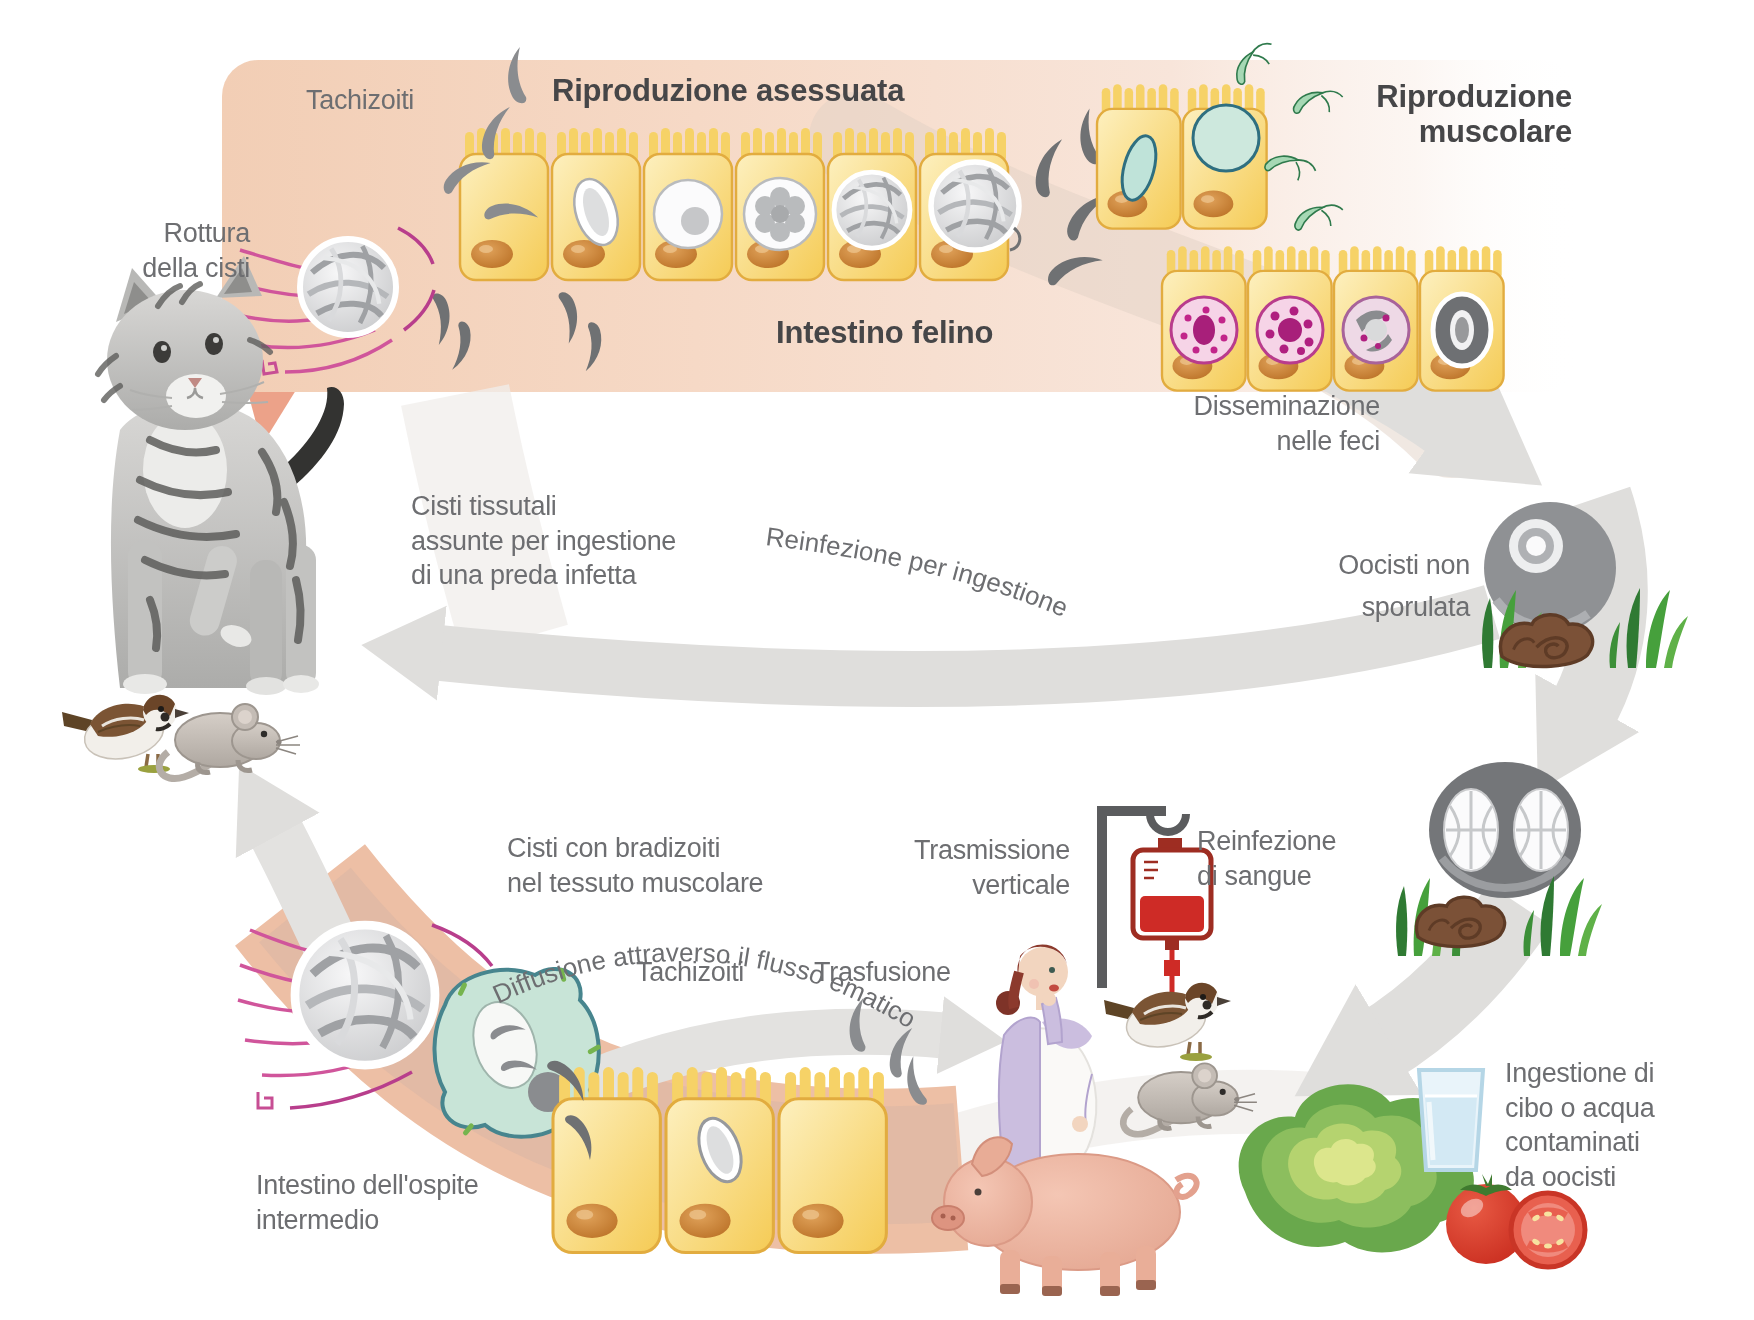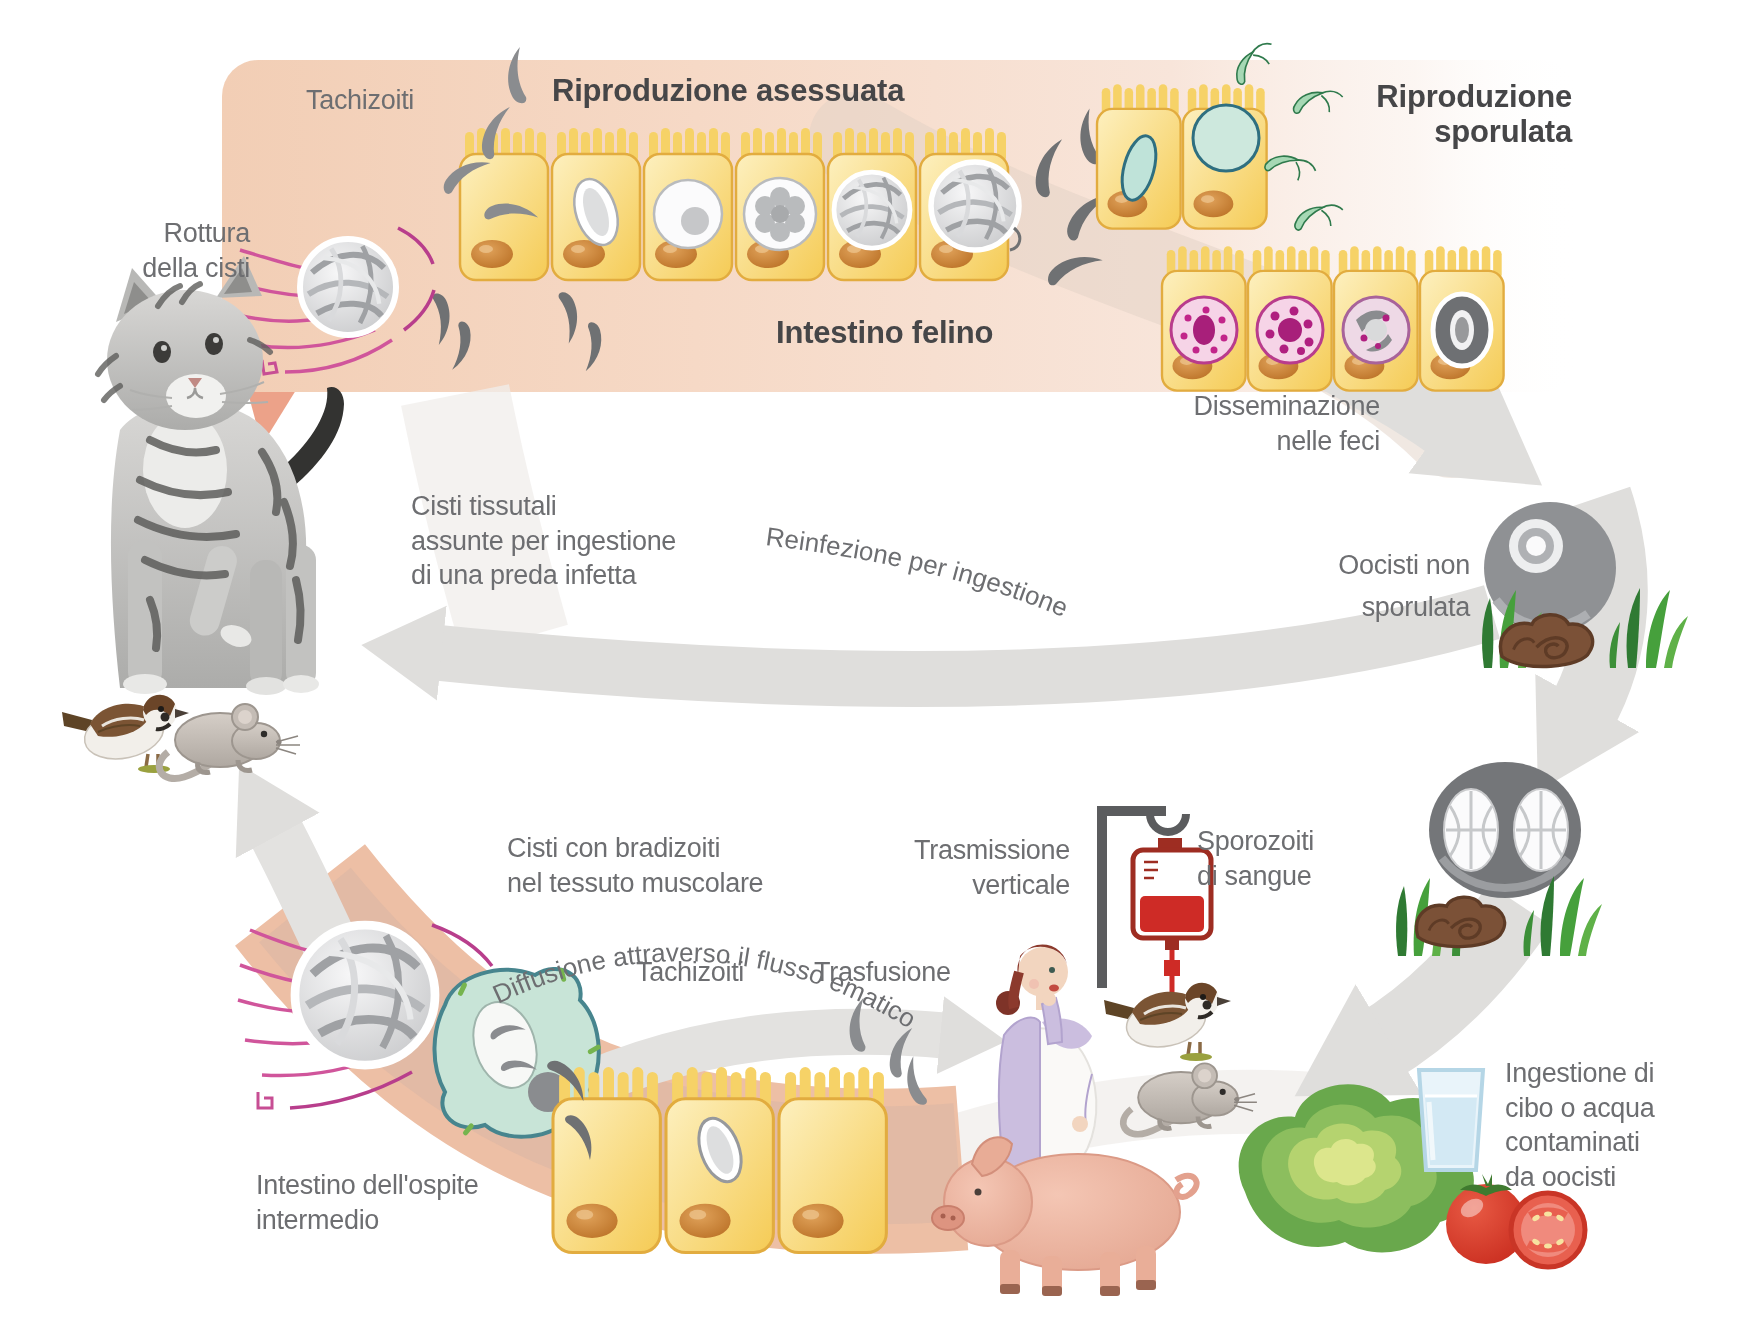--- a/index.html
+++ b/index.html
@@ -520,34 +520,34 @@
 </text>
 <text class="curvetxt">
   <textPath href="#pathDiff">Diffusione attraverso il flusso ematico</textPath>
 </text>
 </svg>
 
 <div id="labels">
   <div class="lbl" style="left:306px;top:83px">Tachizoiti</div>
   <div class="lbl b" style="left:552px;top:74px">Riproduzione asessuata</div>
   <div class="lbl b r" style="right:182px;top:80px">Riproduzione
-sporulata</div>
+muscolare</div>
   <div class="lbl b" style="left:776px;top:316px">Intestino felino</div>
   <div class="lbl c" style="left:78px;top:216px;width:172px">Rottura
 della cisti</div>
   <div class="lbl" style="left:411px;top:489px">Cisti tissutali
 assunte per ingestione
 di una preda infetta</div>
   <div class="lbl r" style="right:374px;top:389px">Disseminazione
 nelle feci</div>
   <div class="lbl r" style="right:284px;top:545px;line-height:1.55">Oocisti non
 sporulata</div>
   <div class="lbl r" style="right:684px;top:833px">Trasmissione
 verticale</div>
-  <div class="lbl" style="left:1197px;top:824px">Sporozoiti
+  <div class="lbl" style="left:1197px;top:824px">Reinfezione
 di sangue</div>
   <div class="lbl" style="left:507px;top:831px">Cisti con bradizoiti
 nel tessuto muscolare</div>
   <div class="lbl" style="left:636px;top:955px">Tachizoiti</div>
   <div class="lbl" style="left:814px;top:955px">Trasfusione</div>
   <div class="lbl" style="left:256px;top:1168px">Intestino dell'ospite
 intermedio</div>
   <div class="lbl" style="left:1505px;top:1056px">Ingestione di
 cibo o acqua
 contaminati

